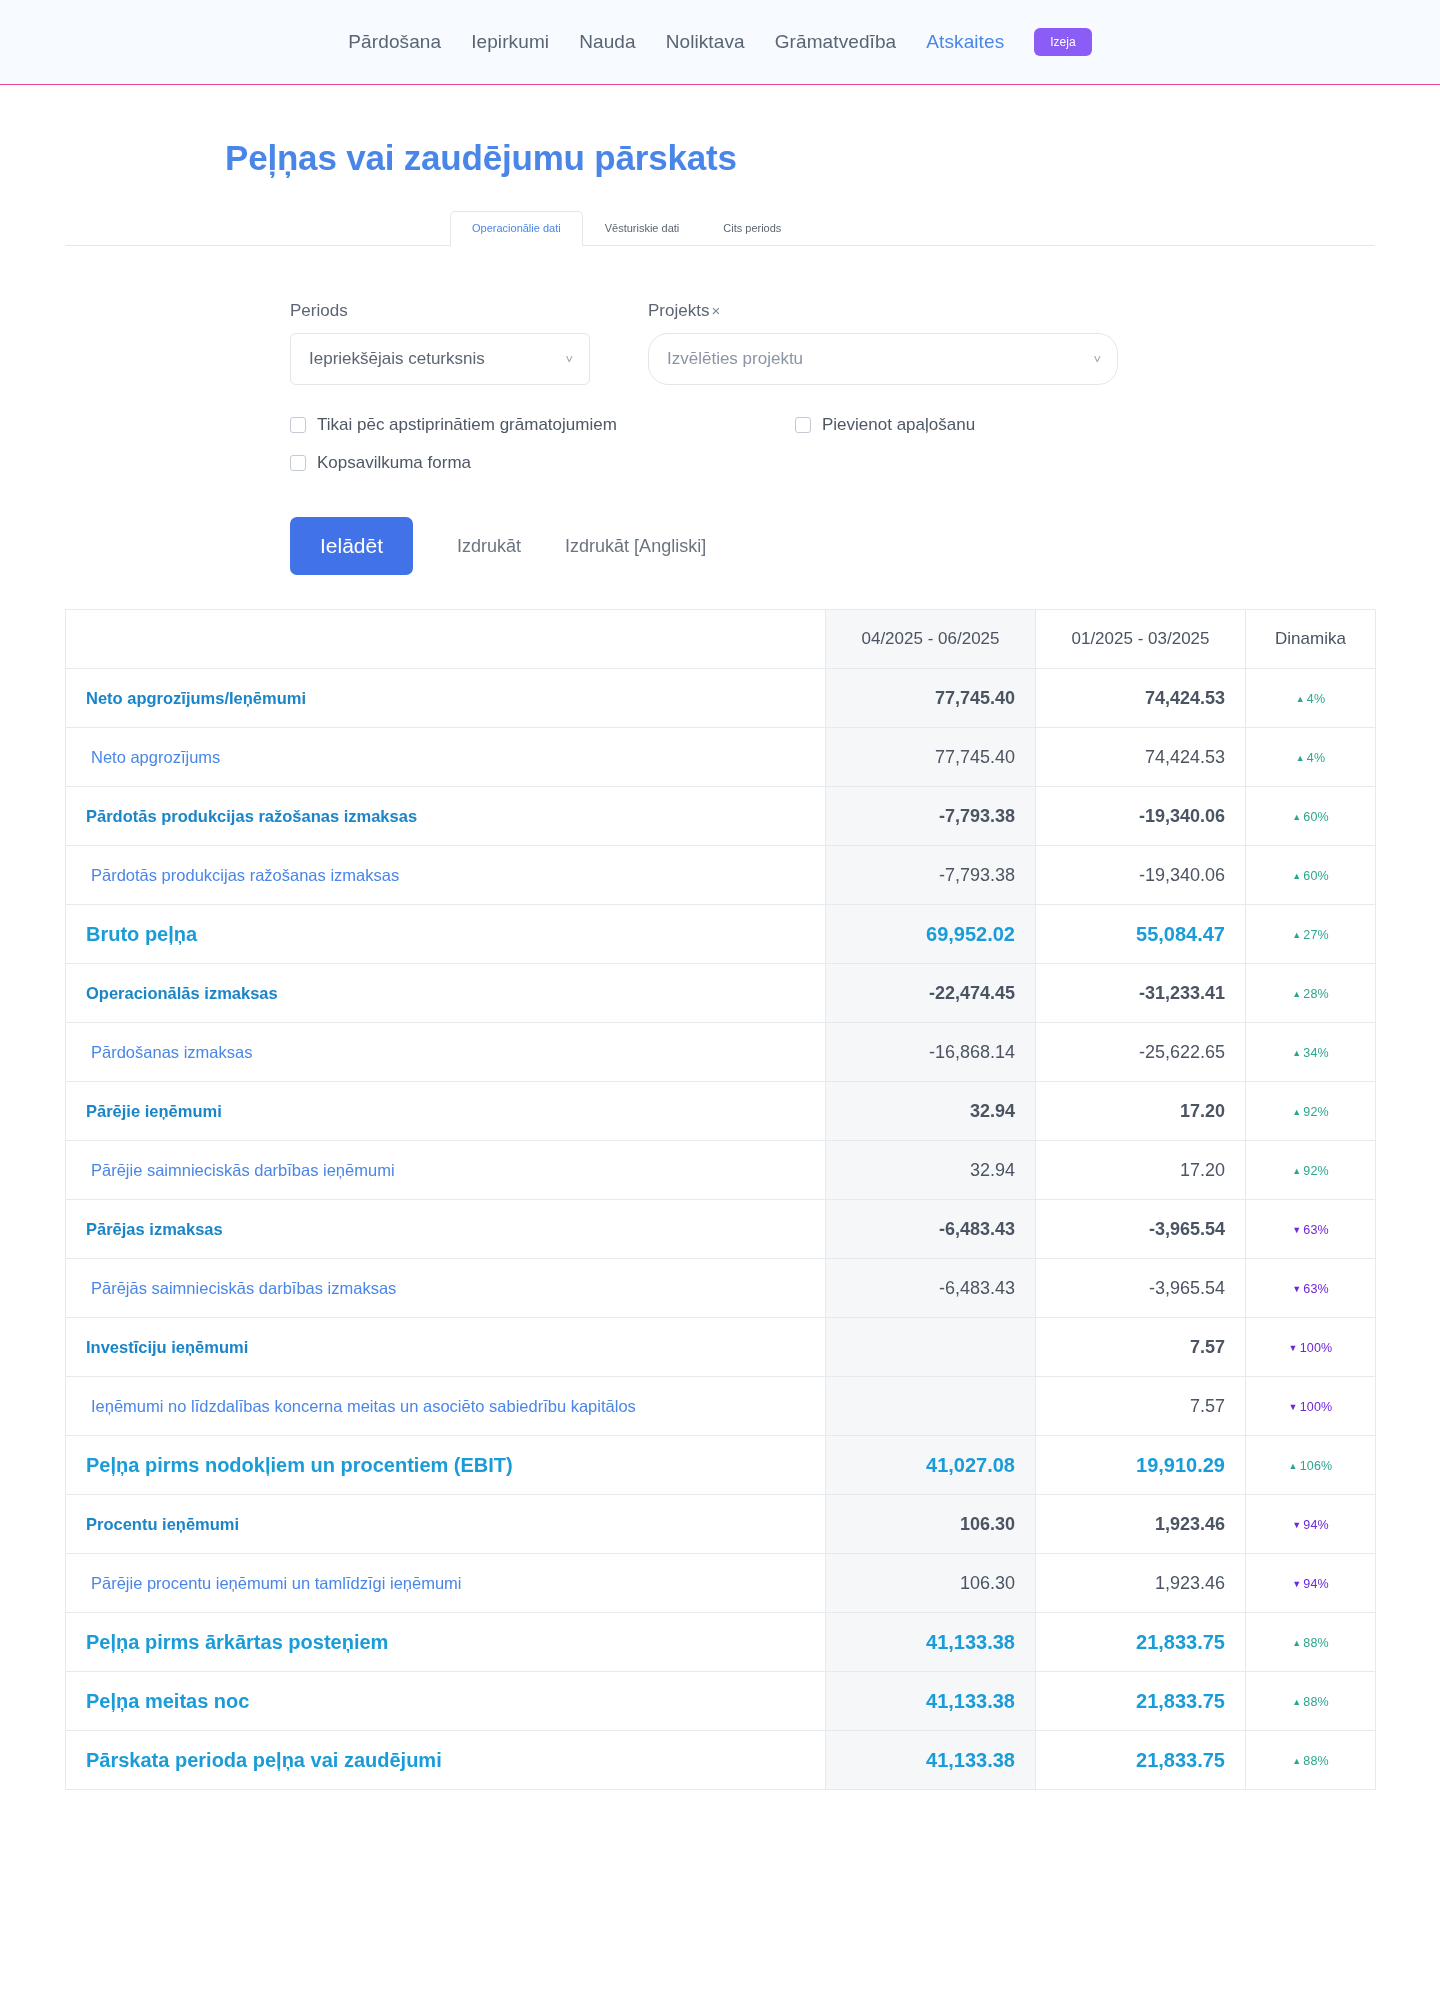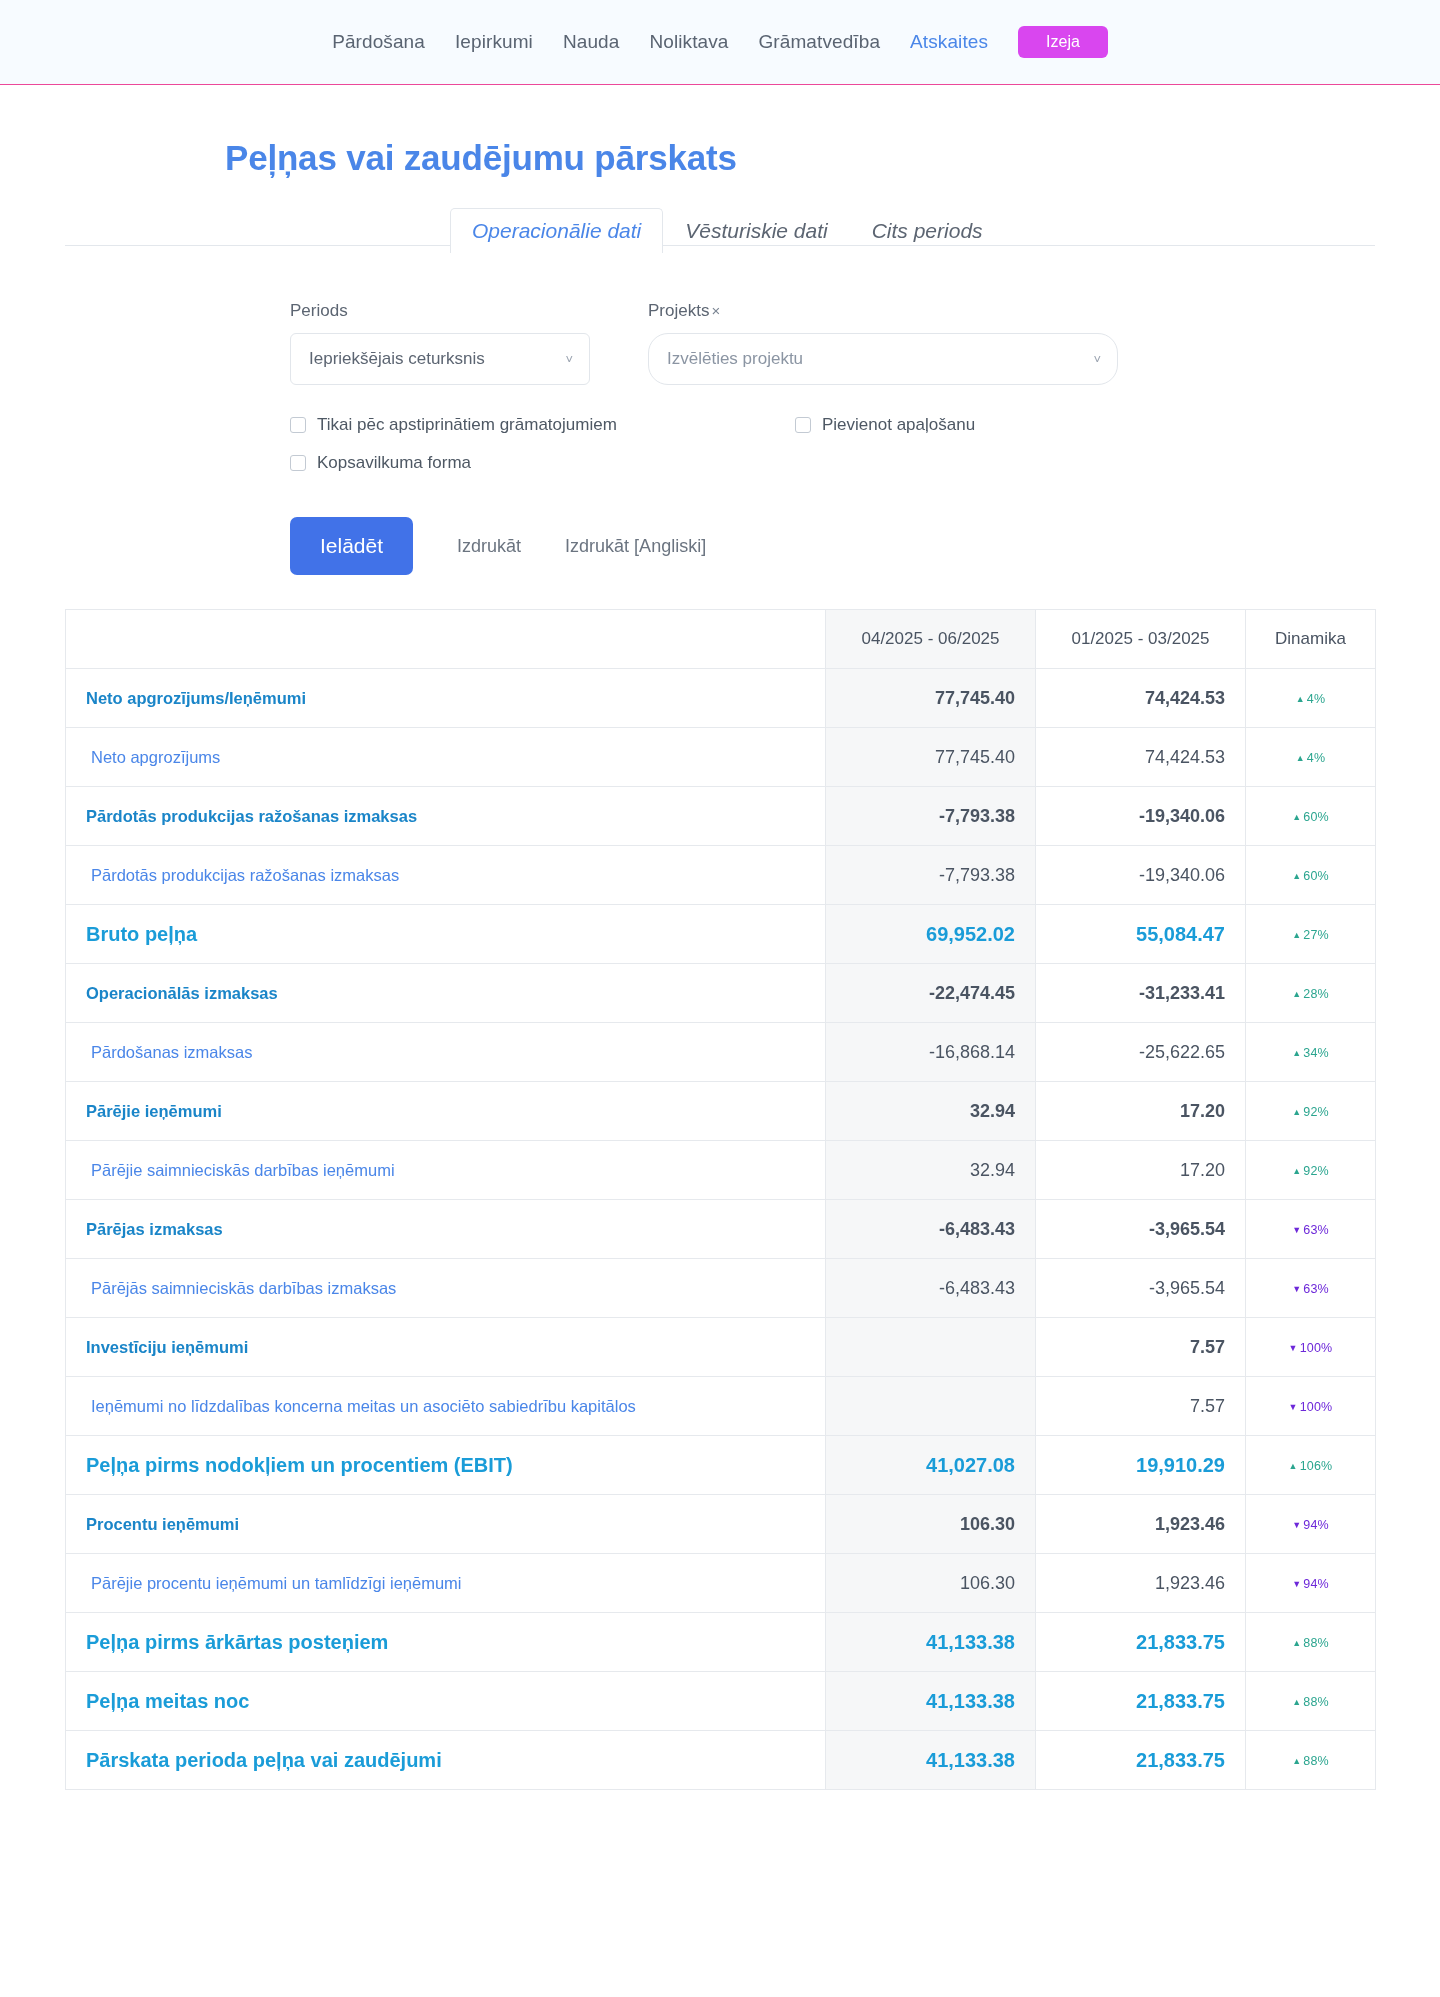--- a/index.html
+++ b/index.html
@@ -25,24 +25,24 @@
   }
   .nav-link {
     font-size: 19px;
     color: #5a6472;
     text-decoration: none;
     letter-spacing: .1px;
     white-space: nowrap;
   }
   .nav-link.accent { color: #4a86e8; }
   .nav-btn {
-    background: #d946ef;
+    background: #8b5cf6;
     color: #fff;
-    font-size: 16px;
-    padding: 7px 28px;
+    font-size: 12px;
+    padding: 7px 16px;
     border-radius: 6px;
     border: none;
     font-family: inherit;
     cursor: pointer;
   }
 
   
   .page { width: 1440px; padding: 0; }
   .inner { width: 1310px; margin: 0 auto; }
 
@@ -57,31 +57,30 @@
   
   .tabs-wrap {
     margin-top: 26px;
     border-bottom: 1px solid #e3e7ec;
     display: flex;
     align-items: flex-end;
     padding-left: 385px;
     height: 42px;
   }
   .tab {
-    font-size: 21px;
+    font-size: 11px;
     color: #5c6572;
     padding: 11px 21px 12px 21px;
     line-height: 1;
     cursor: pointer;
     border: 1px solid transparent;
     border-bottom: none;
     position: relative;
-    top: 8px;
+    top: 1px;
     white-space: nowrap;
-    font-style: italic;
   }
   .tab.active {
     color: #4a86e8;
     background: #fff;
     border-color: #e3e7ec;
     border-top-left-radius: 5px;
     border-top-right-radius: 5px;
   }
 
   

